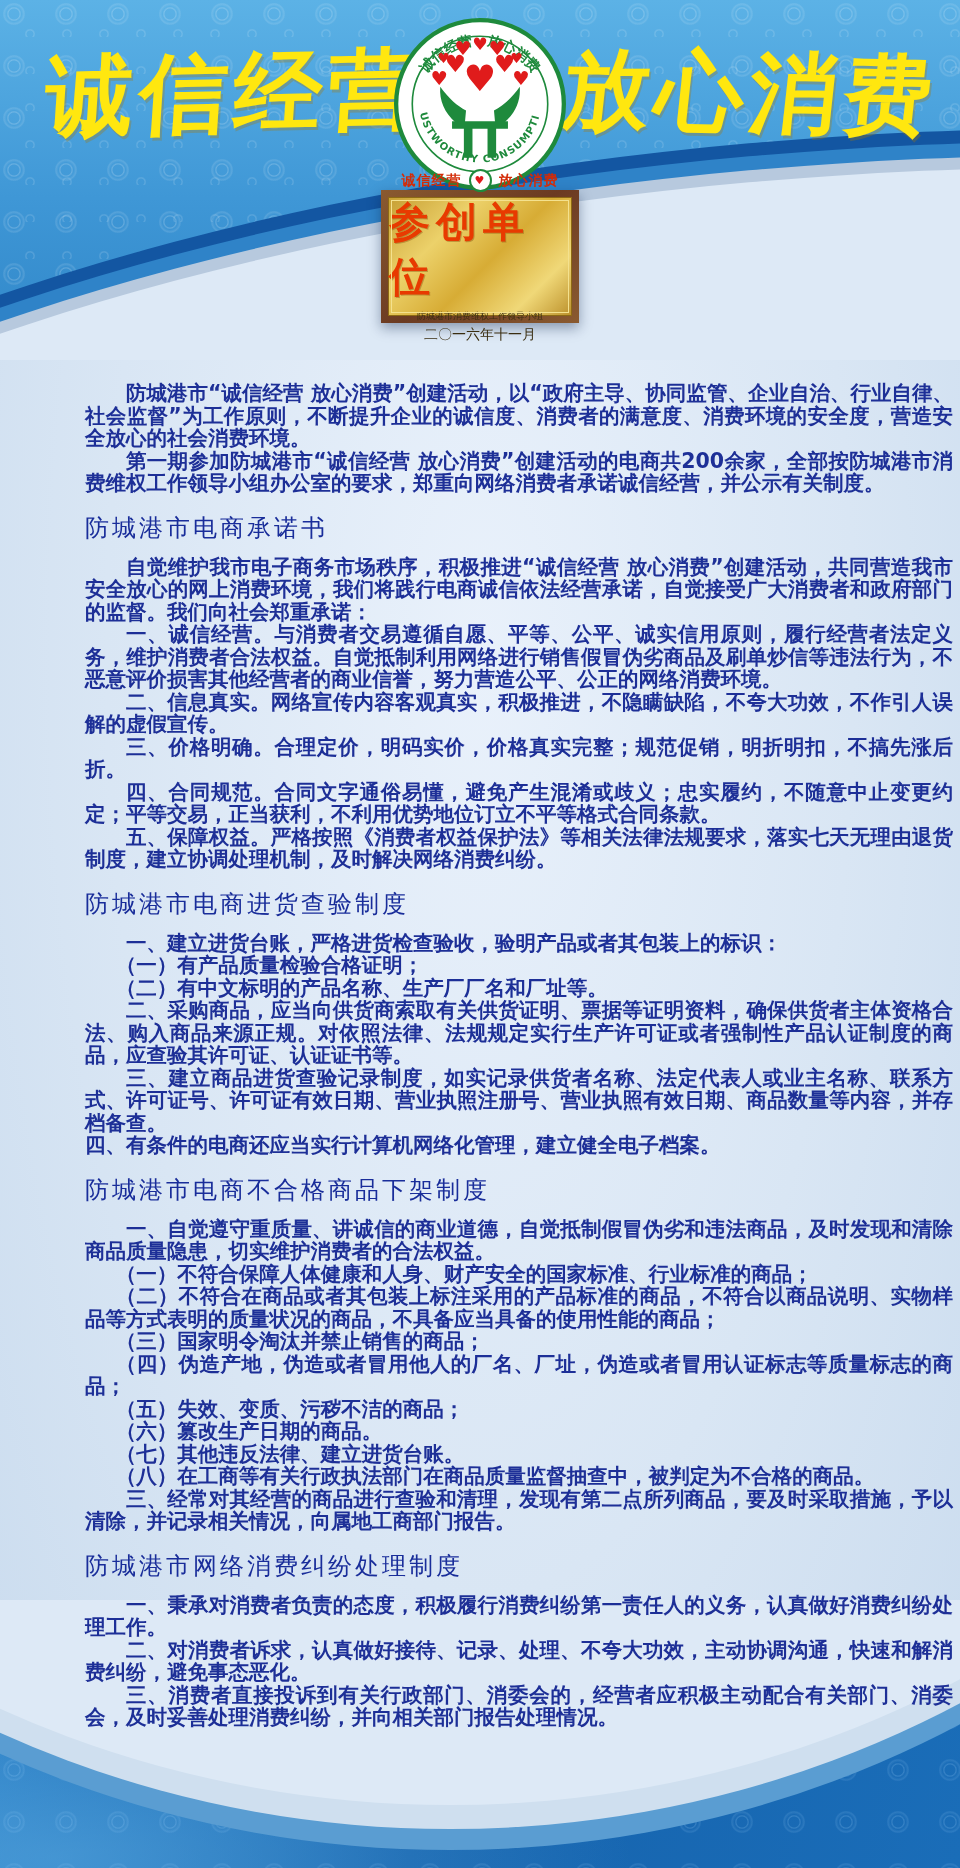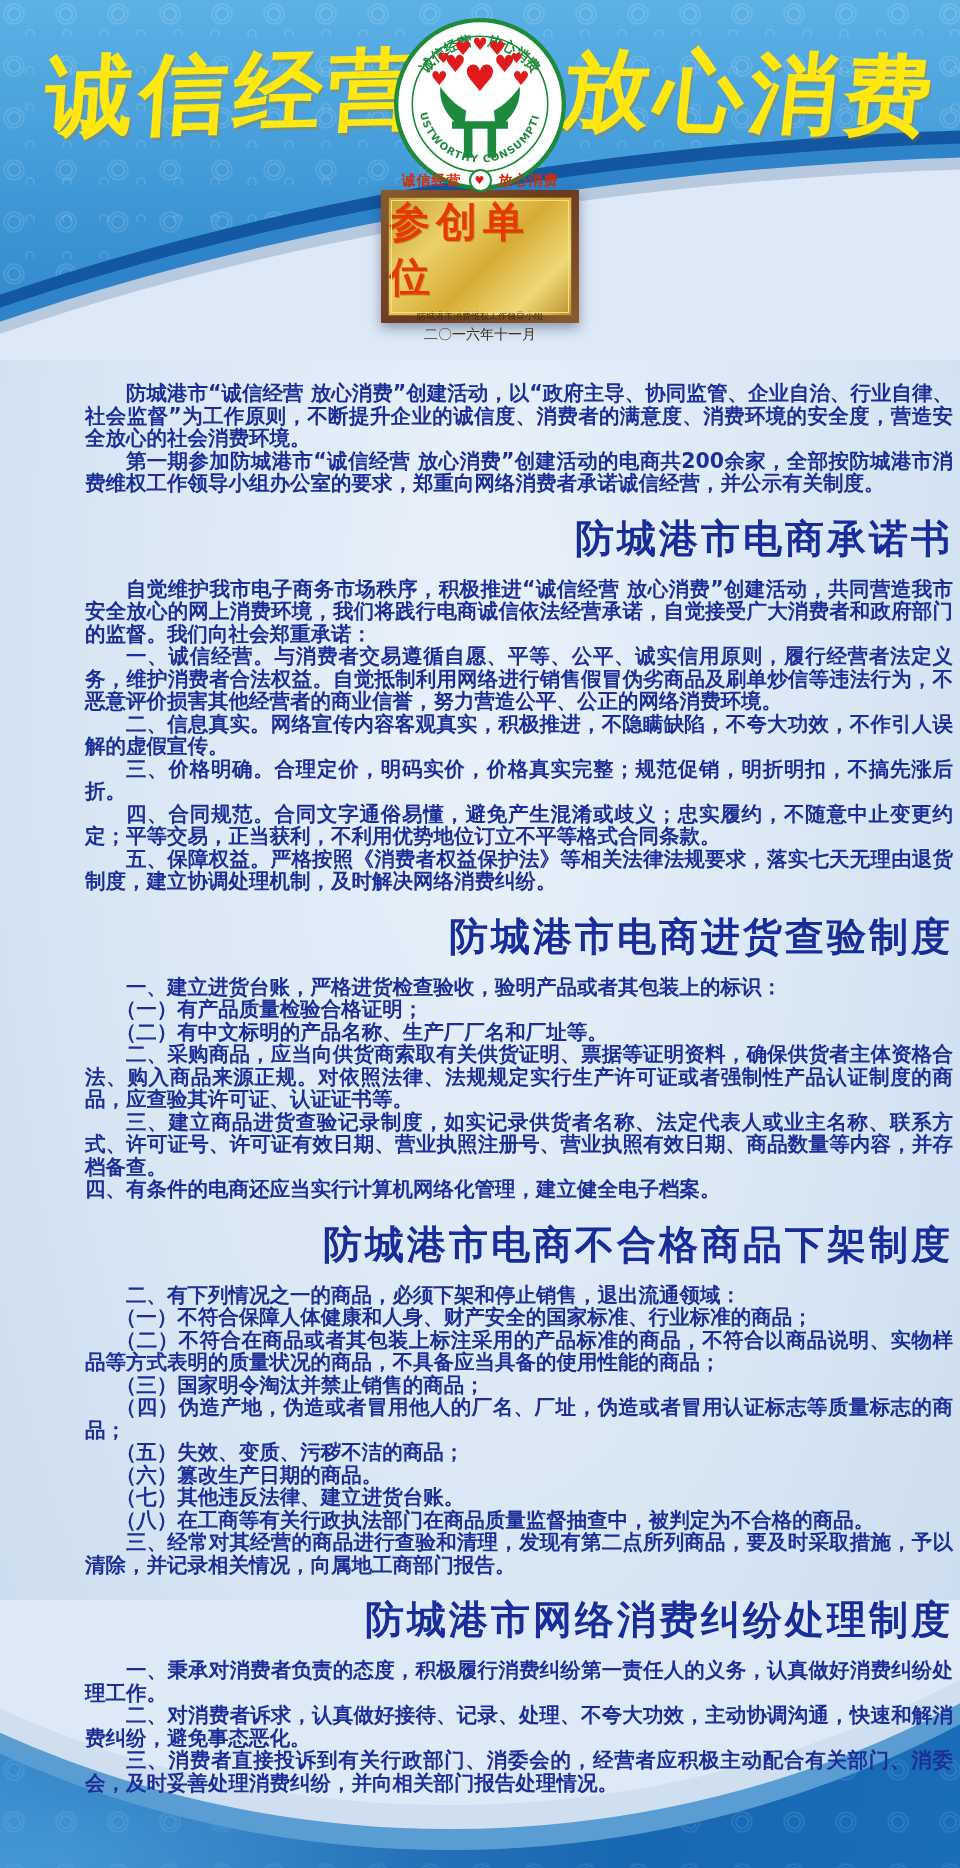--- a/index.html
+++ b/index.html
@@ -47,21 +47,21 @@
   .plaque-minilogo{
     width:19px;height:19px;border-radius:50%;background:#fff;border:2px solid #1e8a3c;
     display:flex;align-items:center;justify-content:center;color:#e01b1b;font-size:11px;line-height:1;
   }
   .plaque-title{color:#e83a00;font-weight:bold;font-size:41px;letter-spacing:6px;text-shadow:1px 1px 0 rgba(120,60,0,.35);}
   .plaque-org{color:#3a2d10;font-size:9px;margin-top:2px;}
   .plaque-date{color:#3a2d10;font-size:14px;}
   
   .content{position:absolute;left:44px;top:382px;width:868px;z-index:3;color:#1d2f97;margin-left:41px;}
   .para{margin:0;font-size:20.5px;line-height:22.5px;font-weight:bold;text-align:justify;}
-  .section-heading{font-size:39px;font-weight:bold;text-align:right;letter-spacing:3px;margin:17px 0 12px;color:#192d9a;}
+  .section-heading{font-size:24px;font-weight:normal;text-align:left;letter-spacing:3px;margin:17px 0 12px;color:#192d9a;}
   
   .footer{position:absolute;left:0;top:1600px;width:960px;height:268px;overflow:hidden;z-index:1;}
   .footer-bg{
     position:absolute;inset:0;
     background-image:
       radial-gradient(circle at 14px 14px, rgba(160,210,250,0) 5px, rgba(160,210,250,.22) 6px, rgba(160,210,250,0) 7.5px, rgba(160,210,250,.15) 10px, rgba(160,210,250,0) 11.5px),
       radial-gradient(ellipse at 6% 96%, rgba(90,170,225,.55) 0%, rgba(90,170,225,0) 45%),
       linear-gradient(100deg,#2f83c8 0%, #1663ad 45%, #1a6db8 100%);
     background-size:52px 52px, 100% 100%, 100% 100%;
   }
@@ -141,21 +141,21 @@
       <p class="para" style="text-indent: 2em;">四、合同规范。合同文字通俗易懂，避免产生混淆或歧义；忠实履约，不随意中止变更约定；平等交易，正当获利，不利用优势地位订立不平等格式合同条款。</p>
       <p class="para" style="text-indent: 2em;">五、保障权益。严格按照《消费者权益保护法》等相关法律法规要求，落实七天无理由退货制度，建立协调处理机制，及时解决网络消费纠纷。</p>
       <div class="section-heading">防城港市电商进货查验制度</div>
       <p class="para" style="text-indent: 2em;">一、建立进货台账，严格进货检查验收，验明产品或者其包装上的标识：</p>
       <p class="para" style="text-indent: 1.5em;">（一）有产品质量检验合格证明；</p>
       <p class="para" style="text-indent: 1.5em;">（二）有中文标明的产品名称、生产厂厂名和厂址等。</p>
       <p class="para" style="text-indent: 2em;">二、采购商品，应当向供货商索取有关供货证明、票据等证明资料，确保供货者主体资格合法、购入商品来源正规。对依照法律、法规规定实行生产许可证或者强制性产品认证制度的商品，应查验其许可证、认证证书等。</p>
       <p class="para" style="text-indent: 2em;">三、建立商品进货查验记录制度，如实记录供货者名称、法定代表人或业主名称、联系方式、许可证号、许可证有效日期、营业执照注册号、营业执照有效日期、商品数量等内容，并存档备查。</p>
       <p class="para" style="text-indent: 0em;">四、有条件的电商还应当实行计算机网络化管理，建立健全电子档案。</p>
       <div class="section-heading">防城港市电商不合格商品下架制度</div>
-      <p class="para" style="text-indent: 2em;">二、有下列情况之一的商品，必须下架和停止销售，退出流通领域：</p>
+      <p class="para" style="text-indent: 2em;">一、自觉遵守重质量、讲诚信的商业道德，自觉抵制假冒伪劣和违法商品，及时发现和清除商品质量隐患，切实维护消费者的合法权益。</p>
       <p class="para" style="text-indent: 1.5em;">（一）不符合保障人体健康和人身、财产安全的国家标准、行业标准的商品；</p>
       <p class="para" style="text-indent: 1.5em;">（二）不符合在商品或者其包装上标注采用的产品标准的商品，不符合以商品说明、实物样品等方式表明的质量状况的商品，不具备应当具备的使用性能的商品；</p>
       <p class="para" style="text-indent: 1.5em;">（三）国家明令淘汰并禁止销售的商品；</p>
       <p class="para" style="text-indent: 1.5em;">（四）伪造产地，伪造或者冒用他人的厂名、厂址，伪造或者冒用认证标志等质量标志的商品；</p>
       <p class="para" style="text-indent: 1.5em;">（五）失效、变质、污秽不洁的商品；</p>
       <p class="para" style="text-indent: 1.5em;">（六）篡改生产日期的商品。</p>
       <p class="para" style="text-indent: 1.5em;">（七）其他违反法律、建立进货台账。</p>
       <p class="para" style="text-indent: 1.5em;">（八）在工商等有关行政执法部门在商品质量监督抽查中，被判定为不合格的商品。</p>
       <p class="para" style="text-indent: 2em;">三、经常对其经营的商品进行查验和清理，发现有第二点所列商品，要及时采取措施，予以清除，并记录相关情况，向属地工商部门报告。</p>
       <div class="section-heading">防城港市网络消费纠纷处理制度</div>

